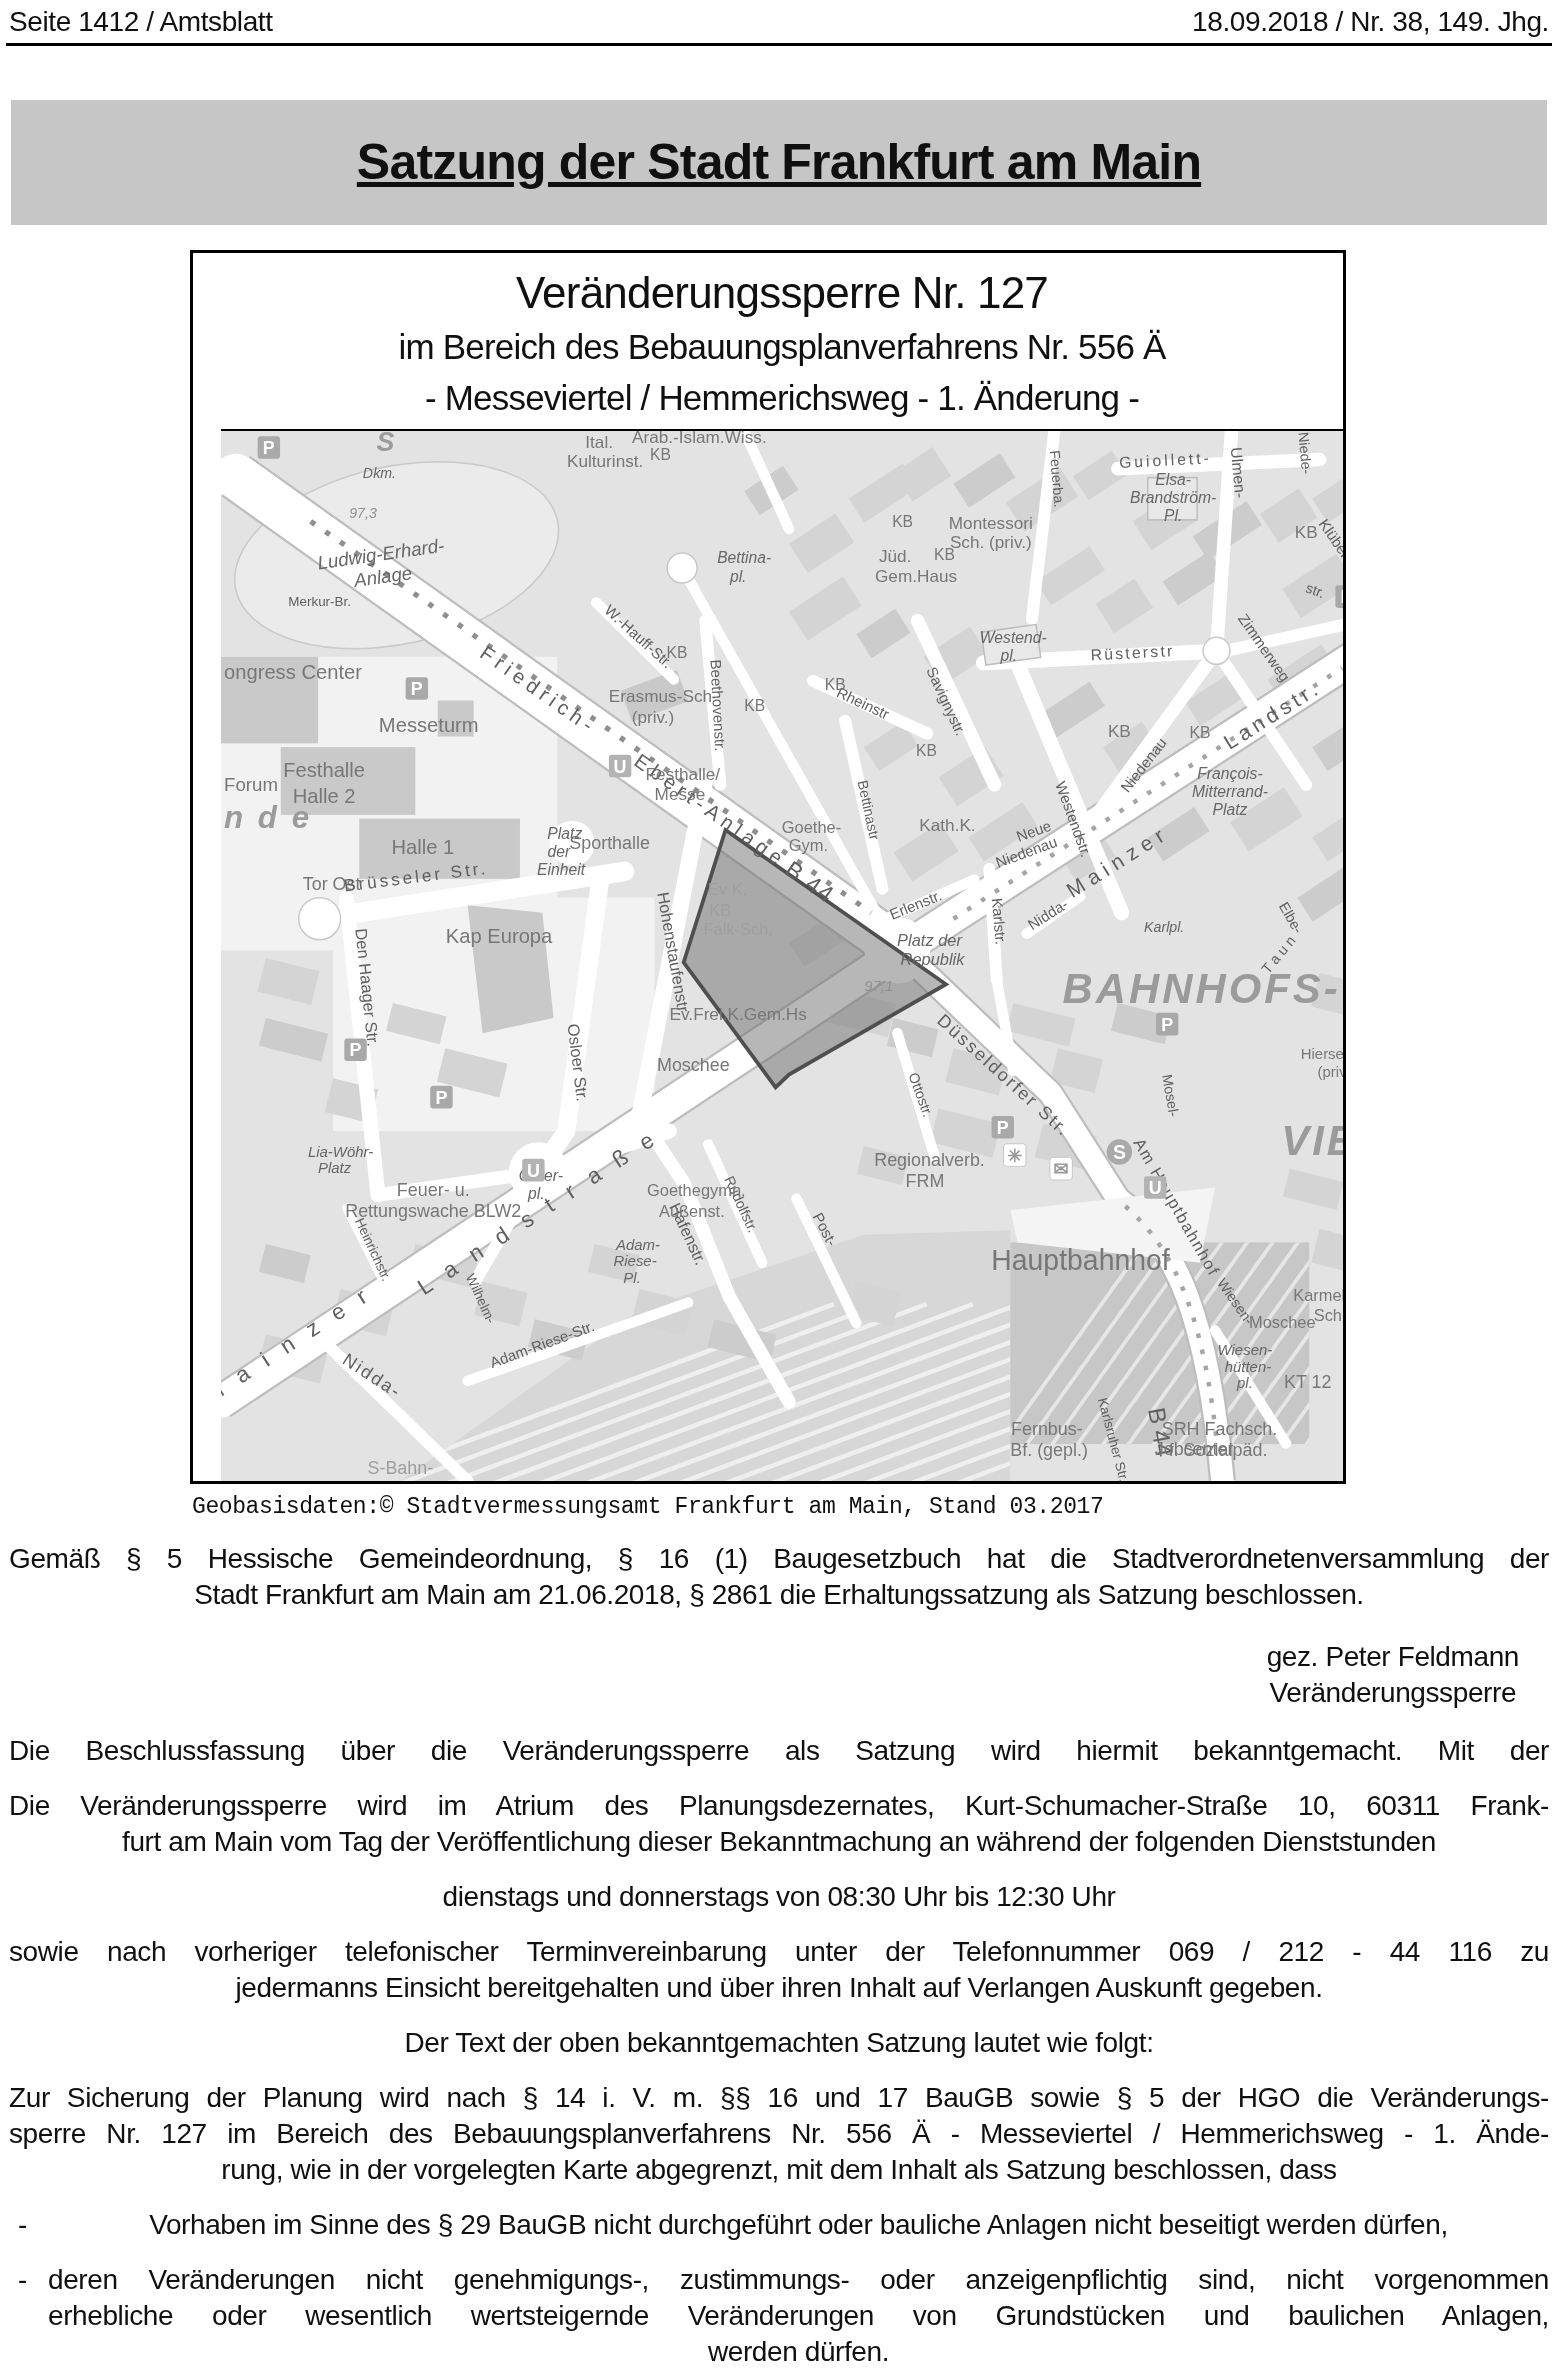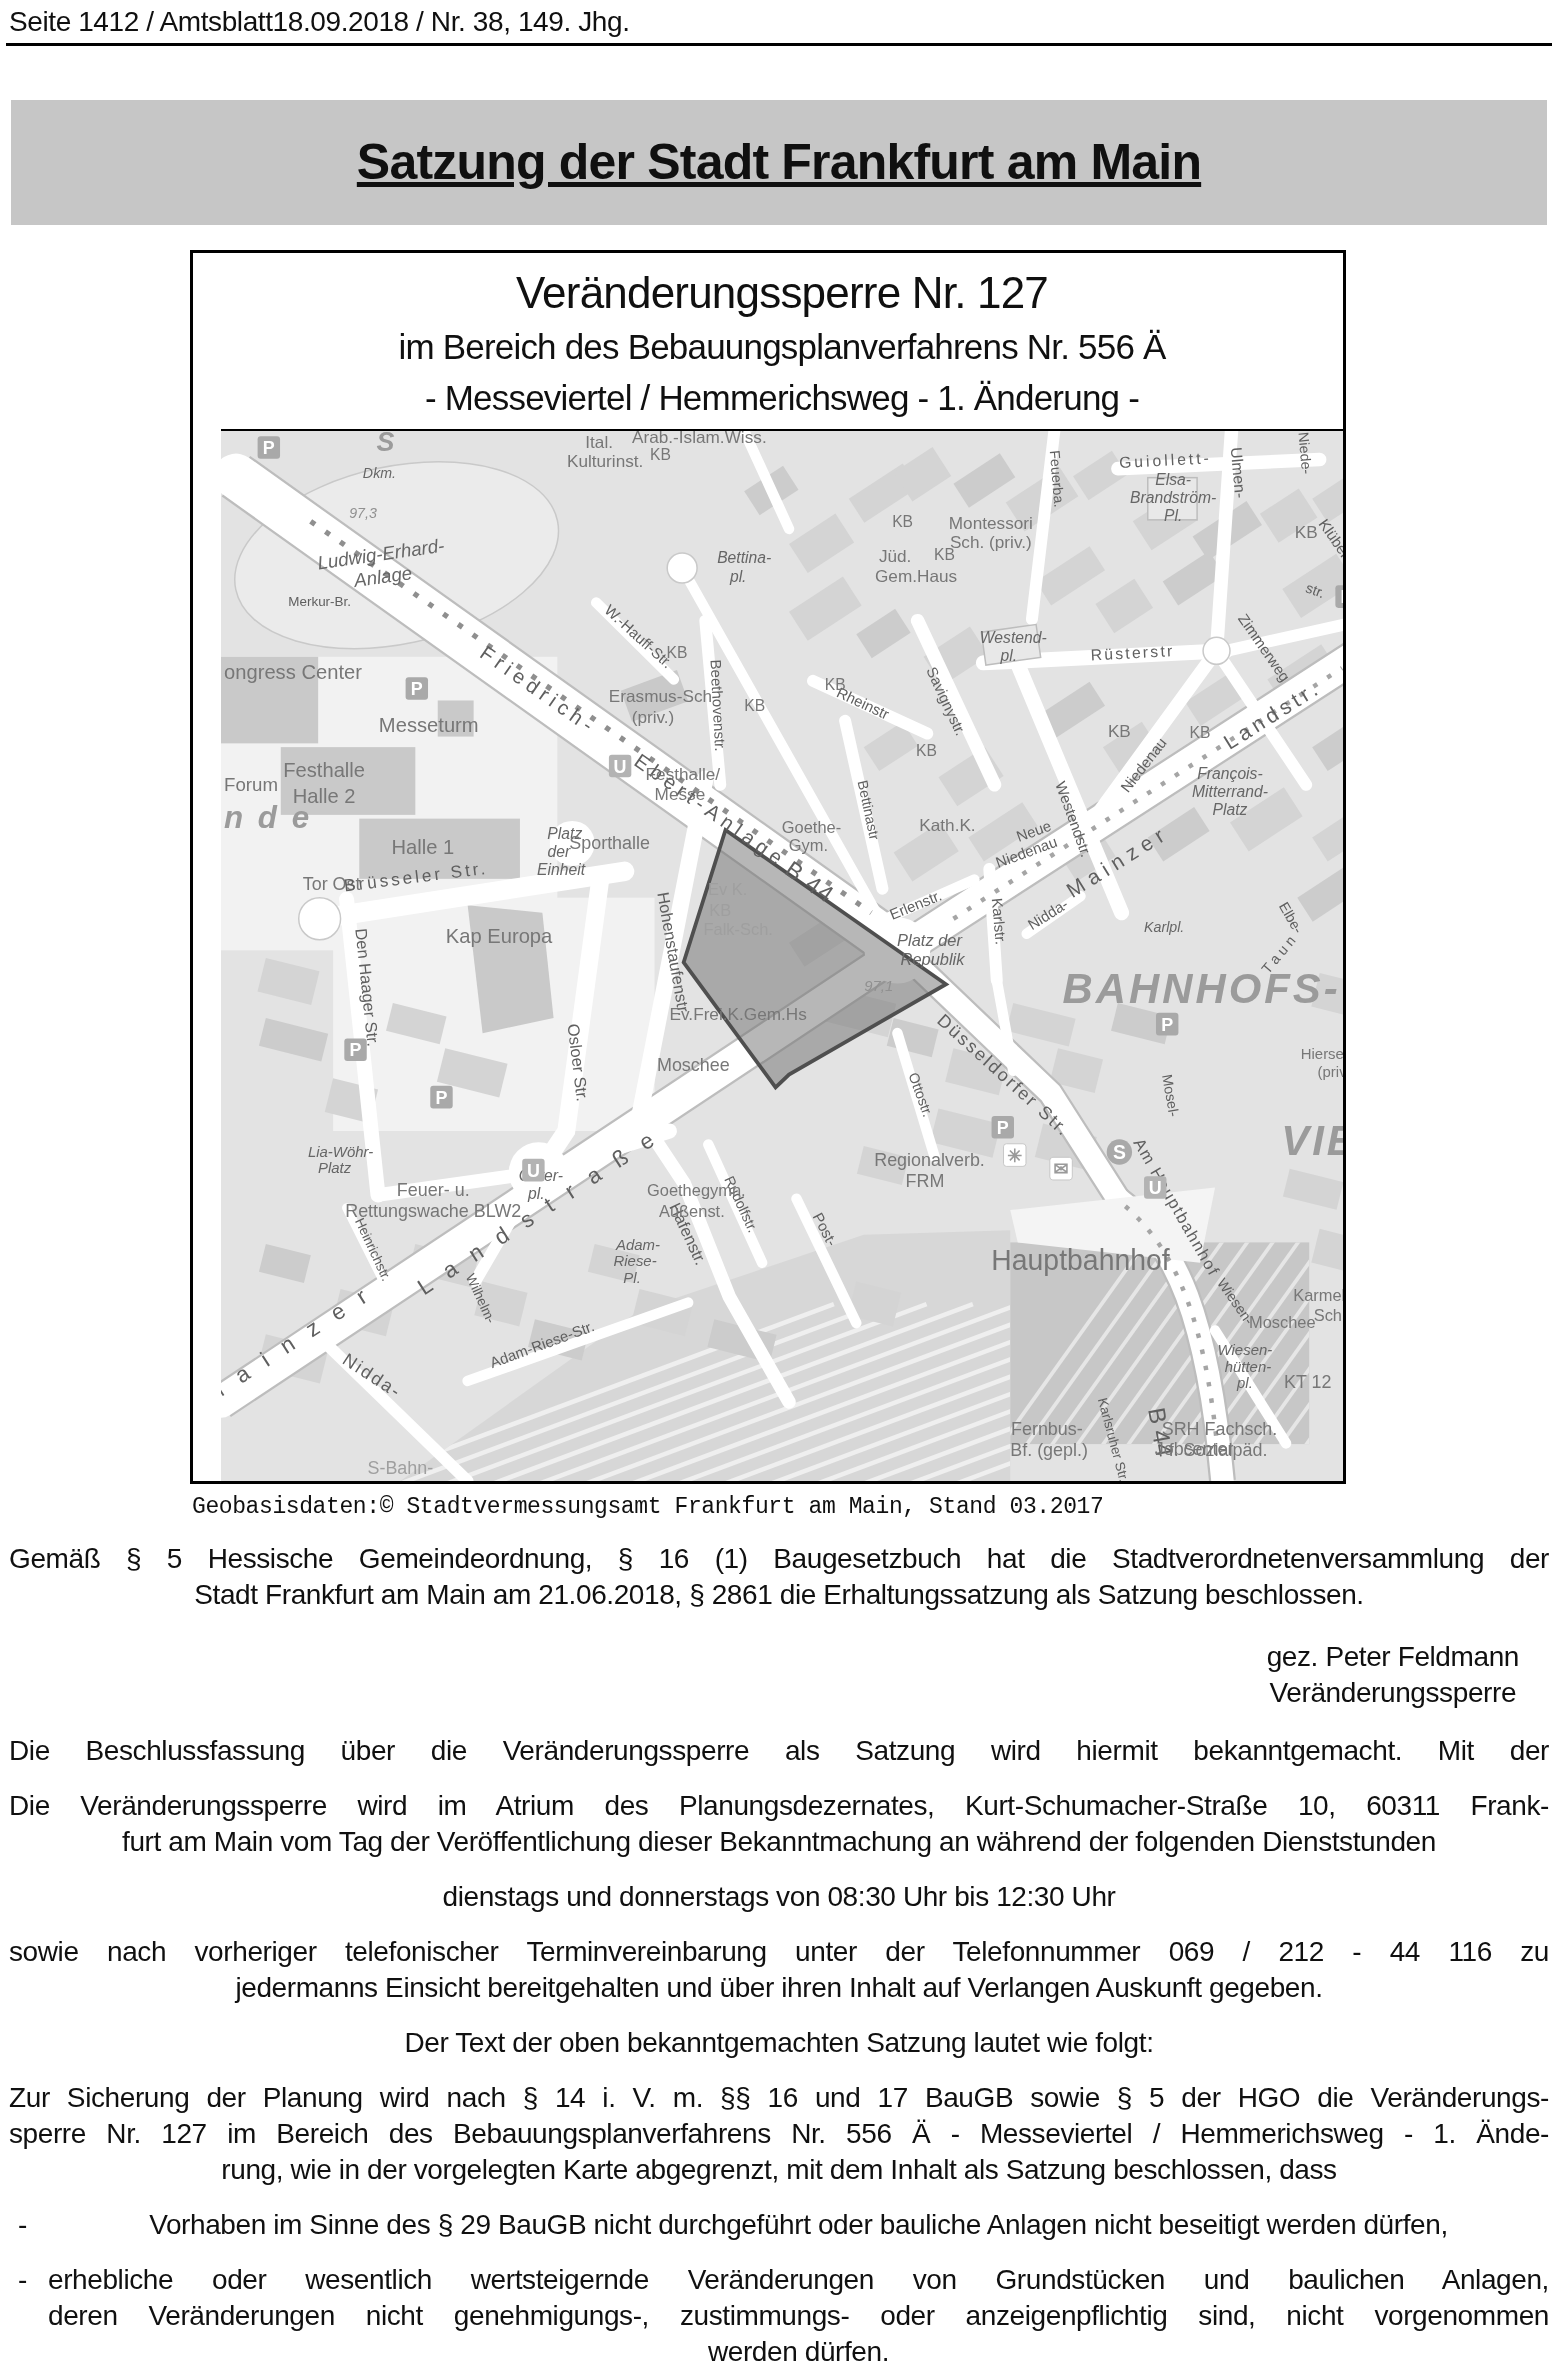--- a/index.html
+++ b/index.html
@@ -1,20 +1,20 @@
 <!DOCTYPE html>
 <html style="font-size:12px"><head>
 <meta charset="utf-8">
 <style>
   html,body{margin:0;padding:0;background:#888;}
   .page{width:1558px;height:2377px;background:#fff;position:relative;overflow:hidden;
         font-family:"Liberation Sans",sans-serif;color:#101010;}
   
-  .hdr{display:flex;align-items:flex-end;
-       padding:6px 9px 4.5px 9px;font-size:28px;letter-spacing:-0.4px;}
+  .hdr{display:flex;justify-content:space-between;align-items:flex-end;
+       padding:6px 9px 4.5px 9px;font-size:28px;letter-spacing:-0.4px;gap:44px;}
   .hdr-rule{border-bottom:3.8px solid #000;margin:0 6px;}
   
   .banner{margin:54px 11.3px 0 11.3px;height:125px;background:#c6c6c6;
           display:flex;align-items:center;justify-content:center;}
   .banner h1{margin:12px;font-size:50px;font-weight:bold;letter-spacing:-0.8px;text-decoration:underline;}
   
   .map-box{margin:25.6px 0 0 190px;width:1156px;border:3.8px solid #000;box-sizing:border-box;background:#fff;padding-left:28px;}
   .map-titles{text-align:center;padding:10.5px 0 6px 0;}
   .mt1{font-size:44px;line-height:57px;letter-spacing:-0.8px;}
   .mt2,.mt3{font-size:35px;line-height:51px;letter-spacing:-0.8px;}
@@ -487,20 +487,20 @@
         <div class="jline">Zur Sicherung der Planung wird nach § 14 i. V. m. §§ 16 und 17 BauGB sowie § 5 der HGO die Veränderungs-</div>
         <div class="jline">sperre Nr. 127 im Bereich des Bebauungsplanverfahrens Nr. 556 Ä - Messeviertel / Hemmerichsweg - 1. Ände-</div>
         <div class="nline">rung, wie in der vorgelegten Karte abgegrenzt, mit dem Inhalt als Satzung beschlossen, dass</div>
       </div>
       <div class="block li">
         <span class="dash">-</span>
         <div class="nline">Vorhaben im Sinne des § 29 BauGB nicht durchgeführt oder bauliche Anlagen nicht beseitigt werden dürfen,</div>
       </div>
       <div class="block li">
         <span class="dash">-</span>
+        <div class="jline">deren Veränderungen nicht genehmigungs-, zustimmungs- oder anzeigenpflichtig sind, nicht vorgenommen</div>
         <div class="jline">erhebliche oder wesentlich wertsteigernde Veränderungen von Grundstücken und baulichen Anlagen,</div>
-        <div class="jline">deren Veränderungen nicht genehmigungs-, zustimmungs- oder anzeigenpflichtig sind, nicht vorgenommen</div>
         <div class="nline">werden dürfen.</div>
       </div>
     </div>
 
 </div>
 
 
 </body></html>

